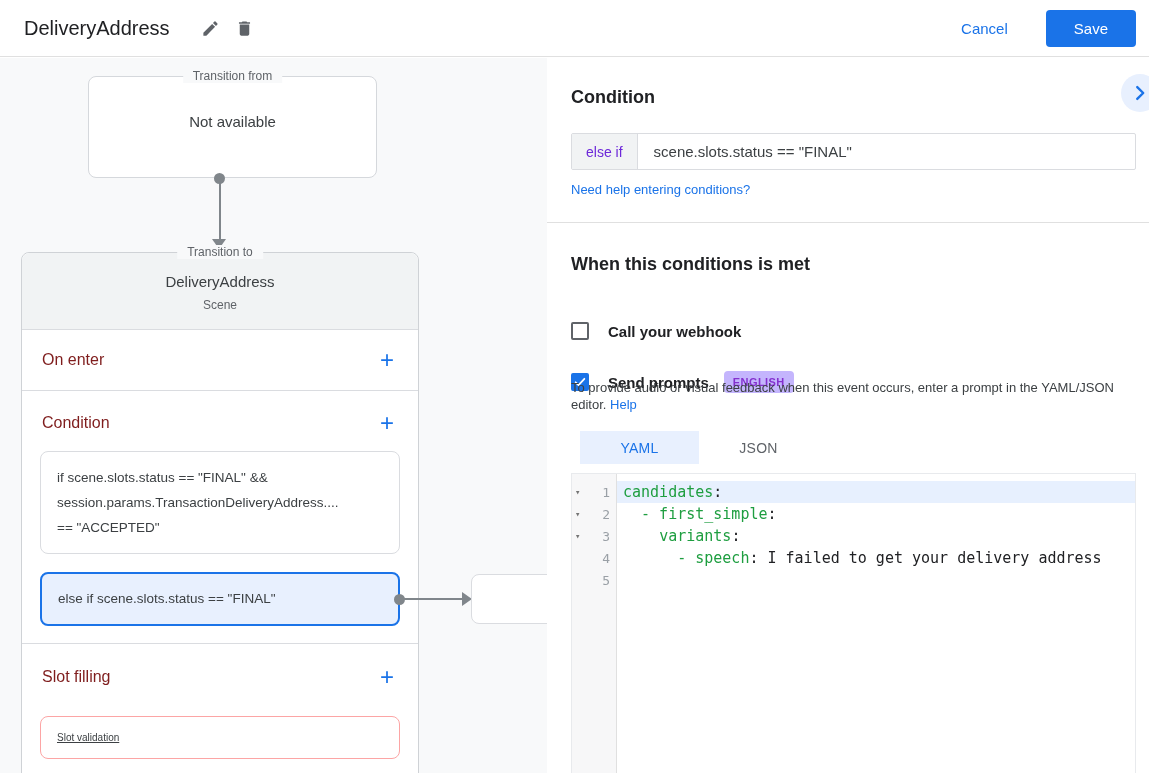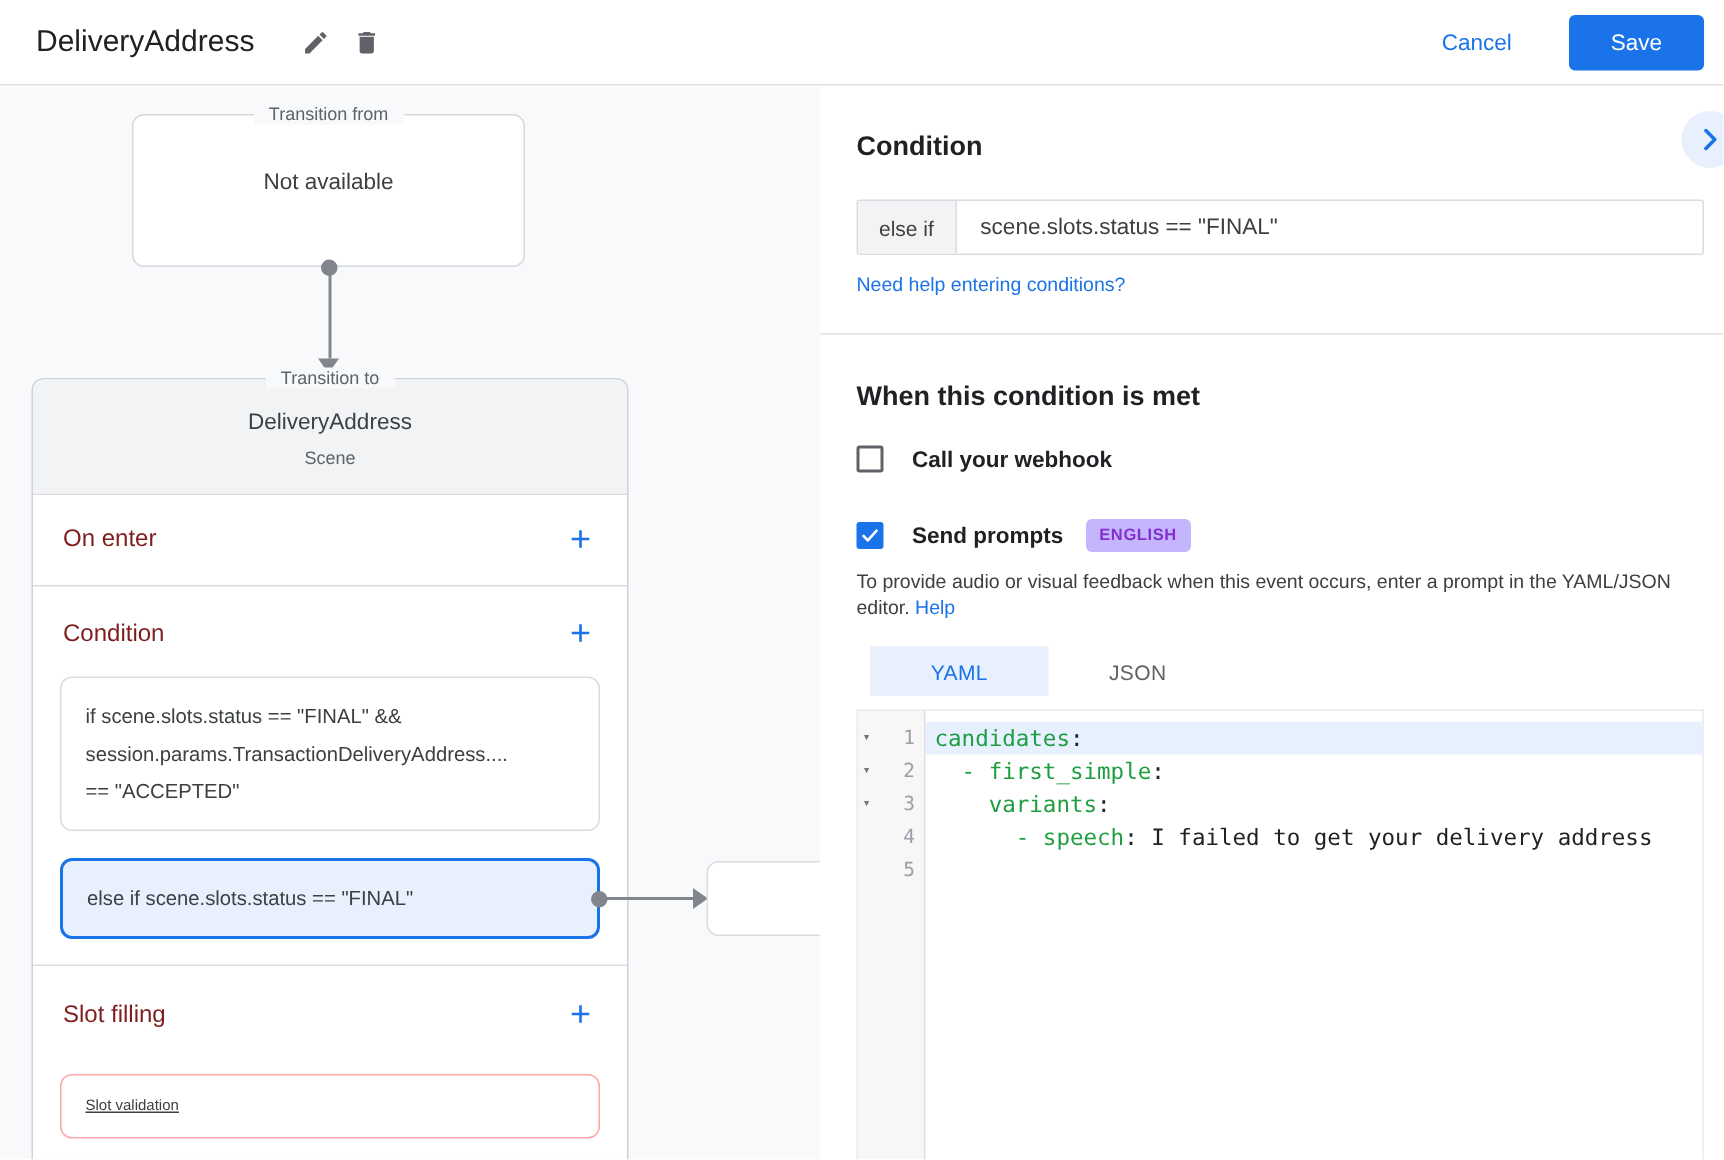--- a/index.html
+++ b/index.html
@@ -35,21 +35,21 @@
     position:absolute; top:58px; left:0; width:547px; bottom:0;
     background:#f8f9fa; overflow:hidden;
   }
   .node-box {
     position:absolute; background:#fff; border:1px solid #d5d8dc; border-radius:8px;
   }
   .legend {
     position:absolute; top:-8px; left:50%; transform:translateX(-50%);
     background:#f8f9fa; padding:0 10px; font-size:12px; color:#5f6368; white-space:nowrap;
   }
-  .tf-box { left:88px; top:18px; width:262px; height:102px;
+  .tf-box { left:88px; top:18px; width:289px; height:102px;
     display:flex; align-items:center; justify-content:center; }
   .tf-box .tf-label { font-size:15px; color:#3c4043; padding-bottom:12px; }
   .vconn-dot { position:absolute; left:214px; top:115px; width:11px; height:11px;
     border-radius:50%; background:#80868b; }
   .vconn-line { position:absolute; left:218.5px; top:121px; width:2px; height:60px; background:#80868b; }
   .vconn-arrow { position:absolute; left:212px; top:181px; width:0; height:0;
     border-left:7px solid transparent; border-right:7px solid transparent; border-top:10px solid #80868b; }
   .tt-card {
     position:absolute; left:21px; top:194px; width:398px; height:600px;
     background:#fff; border:1px solid #cfd2d6; border-radius:8px 8px 0 0;
@@ -100,30 +100,30 @@
   .expand-btn {
     position:absolute; right:-10px; top:16px; width:38px; height:38px; border-radius:50%;
     border:none; background:#e8f0fe; cursor:pointer; display:flex; align-items:center; justify-content:center;
   }
   .cond-input-row {
     position:absolute; top:75px; left:24px; right:13px; height:37px;
     border:1px solid #dadce0; border-radius:2px; display:flex; align-items:stretch; background:#fff;
   }
   .cond-prefix {
     background:#f1f3f4; border-right:1px solid #dadce0; padding:0 14px;
-    display:flex; align-items:center; font-size:14px; color:#404040; white-space:nowrap;
+    display:flex; align-items:center; font-size:14px; color:#6d28d9; white-space:nowrap;
   }
   .cond-expr {
     flex:1; display:flex; align-items:center; padding:0 16px; font-size:15px; color:#3c4043;
     white-space:nowrap; overflow:hidden; cursor:text;
   }
   .help-link { position:absolute; left:24px; top:124px; font-size:13px; color:#1a73e8;
     text-decoration:none; cursor:pointer; }
   .panel-divider { position:absolute; top:164px; left:0; right:0; border-bottom:1px solid #e0e0e0; }
-  .check-row { position:absolute; left:24px; display:flex; align-items:center; cursor:pointer; }
+  .check-row { position:absolute; left:24px; display:flex; align-items:center; cursor:pointer;margin-top:25px; }
   .row-webhook { top:239px; }
   .row-prompts { top:288px; }
   .checkbox {
     width:18px; height:18px; border:2px solid #5f6368; border-radius:2px; background:#fff;
     flex:none;
   }
   .checkbox.checked { border-color:#1a73e8; background:#1a73e8;
     display:flex; align-items:center; justify-content:center; }
   .check-label { margin-left:19px; font-size:15px; font-weight:700; color:#202124; }
   .lang-badge {
@@ -250,21 +250,21 @@
 
   <div class="cond-input-row">
     <div class="cond-prefix">else if</div>
     <div class="cond-expr">scene.slots.status == "FINAL"</div>
   </div>
 
   <a class="help-link">Need help entering conditions?</a>
 
   <div class="panel-divider"></div>
 
-  <h2 class="p-heading h-when">When this condition is met</h2>
+  <h2 class="p-heading h-when">When this conditions is met</h2>
 
   <div class="check-row row-webhook">
     <span class="checkbox"></span>
     <span class="check-label">Call your webhook</span>
   </div>
 
   <div class="check-row row-prompts">
     <span class="checkbox checked">
       <span style="display:flex;">
         <svg width="14" height="14" viewBox="0 0 24 24" fill="none" stroke="#fff" stroke-width="3" stroke-linecap="round" stroke-linejoin="round">

